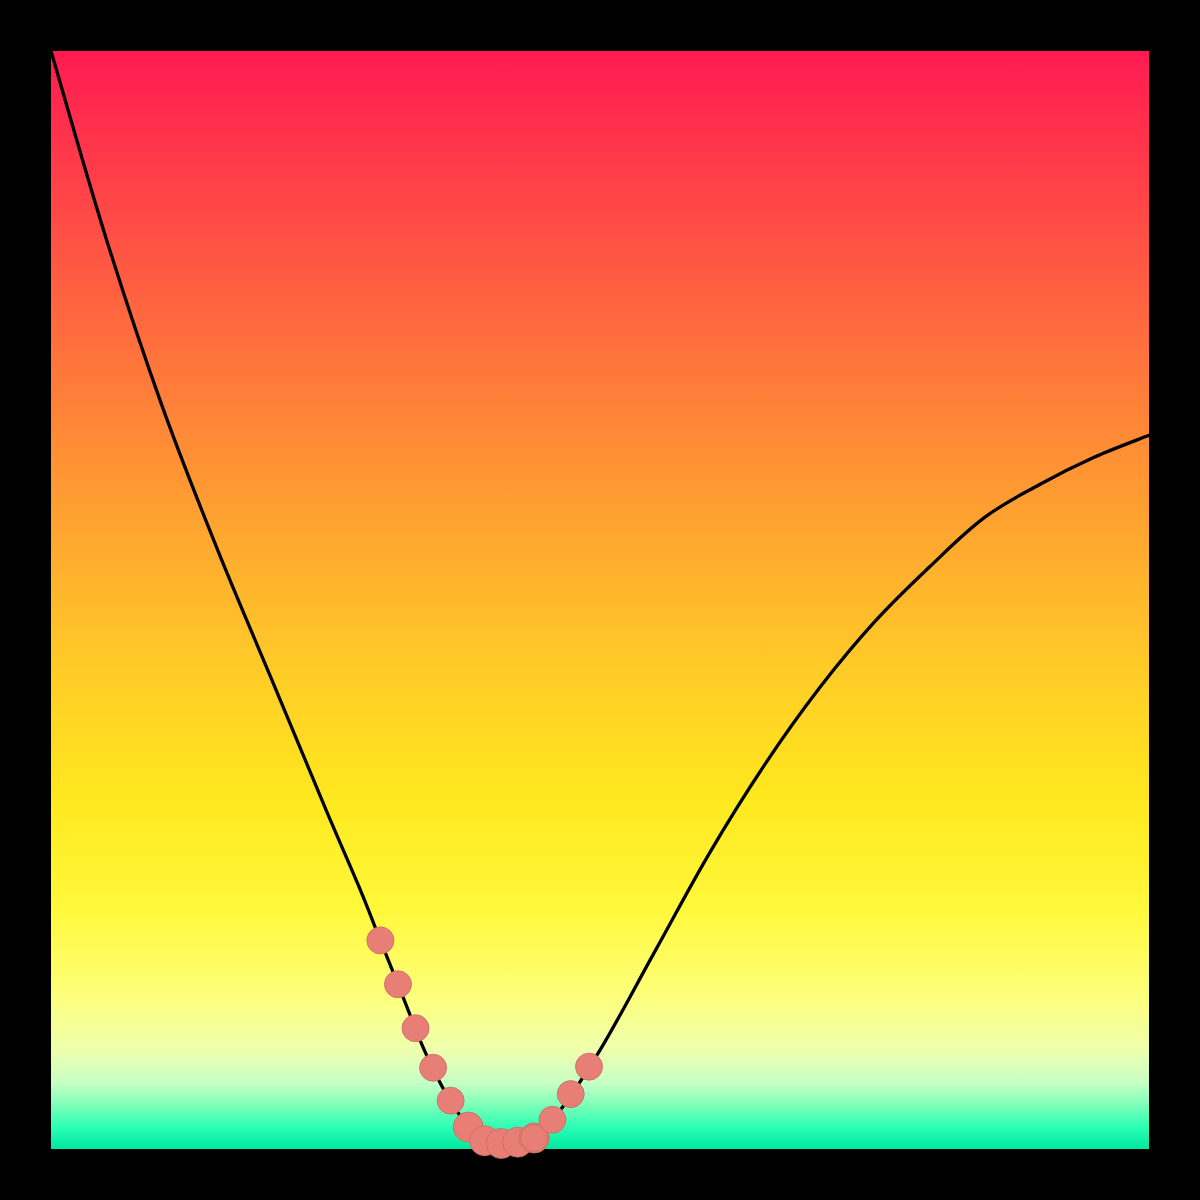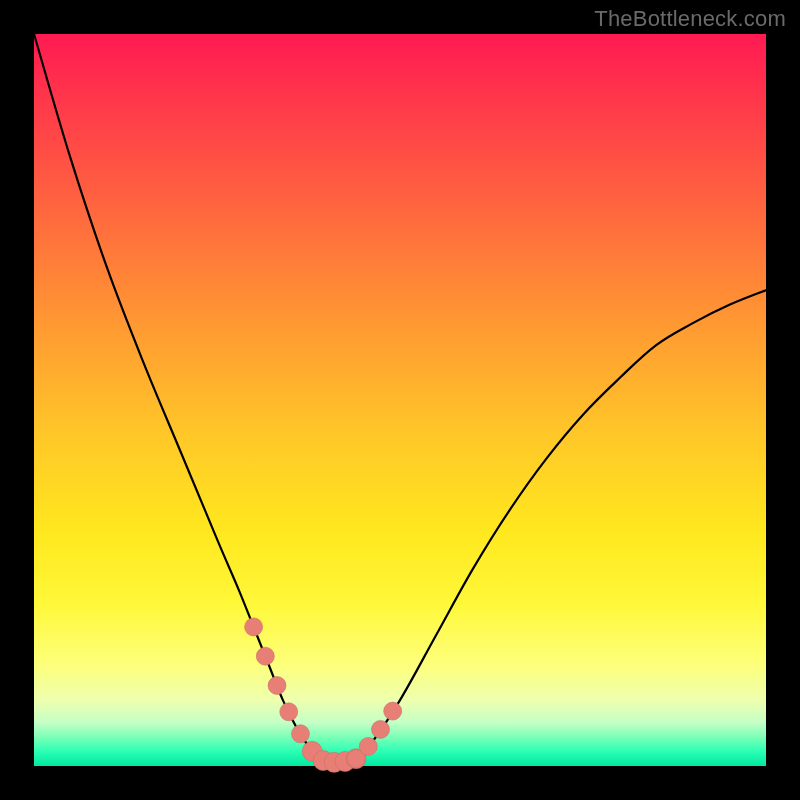--- a/index.html
+++ b/index.html
@@ -56,21 +56,20 @@
     top: 0;
     width: 732px;
     height: 732px;
     overflow: visible;
   }
 </style>
 </head>
 <body>
 
 <div class="stage">
-  <div class="watermark">TheBottleneck.com</div>
   <div class="plot-area">
     <svg class="curve-layer" viewBox="0 0 732 732" preserveAspectRatio="none">
       <path id="bottleneck-path" fill="none" stroke-width="2.2" stroke-linecap="round" stroke-linejoin="round" d="M 0.00 0.00 C 6.59 22.40, 23.42 82.28, 36.60 124.44 C 49.78 166.60, 60.02 197.35, 73.20 234.24 C 86.38 271.13, 96.62 296.46, 109.80 329.40 C 122.98 362.34, 133.22 385.62, 146.40 417.24 C 159.58 448.86, 172.46 480.05, 183.00 505.08 C 193.54 530.11, 198.37 540.51, 204.96 556.32 C 211.55 572.13, 214.33 579.74, 219.60 592.92 C 224.87 606.10, 228.97 616.34, 234.24 629.52 C 239.51 642.70, 243.61 654.26, 248.88 666.12 C 254.15 677.98, 258.25 686.18, 263.52 695.40 C 268.79 704.62, 274.21 712.09, 278.16 717.36 C 282.11 722.63, 282.84 722.70, 285.48 724.68 C 288.12 726.66, 290.16 727.68, 292.80 728.34 C 295.44 729.00, 297.48 728.34, 300.12 728.34 C 302.76 728.34, 303.49 729.00, 307.44 728.34 C 311.39 727.68, 316.81 727.97, 322.08 724.68 C 327.35 721.39, 328.81 720.58, 336.72 710.04 C 344.63 699.50, 354.14 685.88, 366.00 666.12 C 377.86 646.36, 389.42 623.96, 402.60 600.24 C 415.78 576.52, 426.02 556.76, 439.20 534.36 C 452.38 511.96, 462.62 495.56, 475.80 475.80 C 488.98 456.04, 499.22 441.69, 512.40 424.56 C 525.58 407.43, 535.82 395.13, 549.00 380.64 C 562.18 366.15, 572.42 356.56, 585.60 344.04 C 598.78 331.52, 609.02 320.98, 622.20 311.10 C 635.38 301.22, 645.62 296.39, 658.80 289.14 C 671.98 281.89, 682.22 276.77, 695.40 270.84 C 708.58 264.91, 725.41 258.84, 732.00 256.20" stroke="#000000"></path>
       <g id="marker-group">
           <circle cx="219.60" cy="592.92" r="9" fill="#e77f77" stroke="#cc6e67" stroke-width="0.6"></circle>
           <circle cx="231.31" cy="622.20" r="9" fill="#e77f77" stroke="#cc6e67" stroke-width="0.6"></circle>
           <circle cx="243.02" cy="651.48" r="9" fill="#e77f77" stroke="#cc6e67" stroke-width="0.6"></circle>
           <circle cx="254.74" cy="677.83" r="9" fill="#e77f77" stroke="#cc6e67" stroke-width="0.6"></circle>
           <circle cx="266.45" cy="699.79" r="9" fill="#e77f77" stroke="#cc6e67" stroke-width="0.6"></circle>
           <circle cx="278.16" cy="717.36" r="9" fill="#e77f77" stroke="#cc6e67" stroke-width="0.6"></circle>

